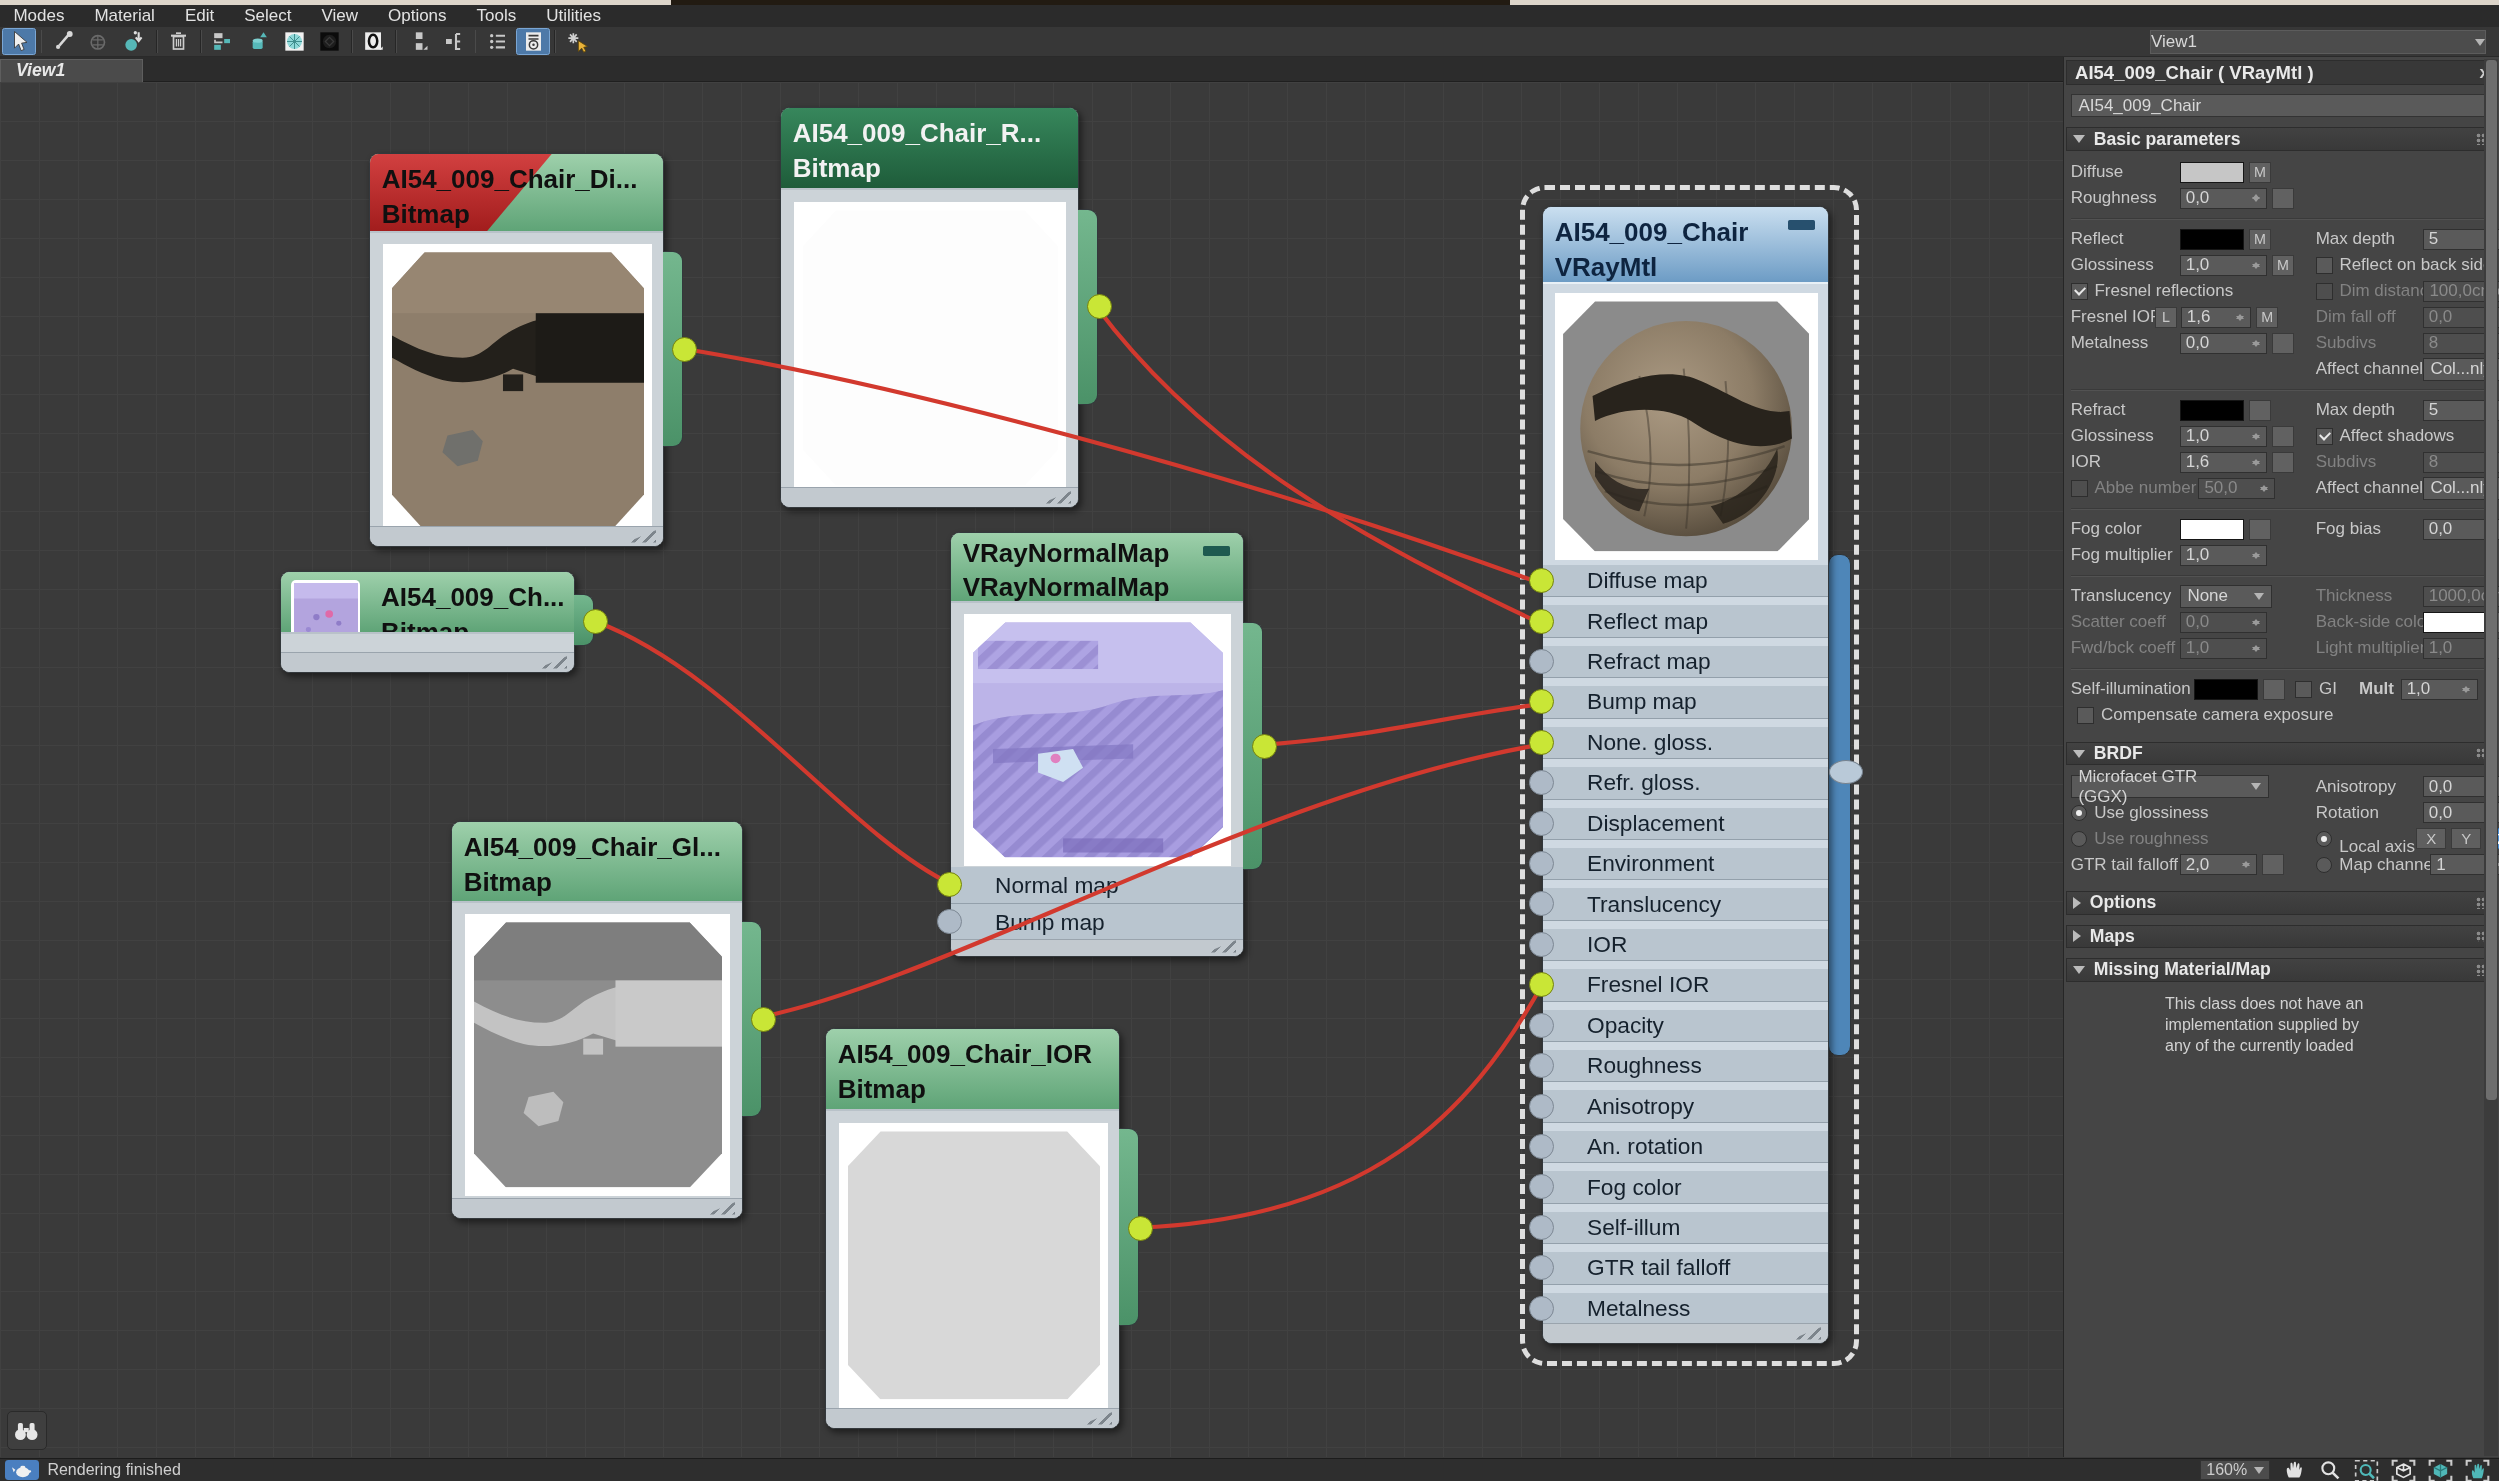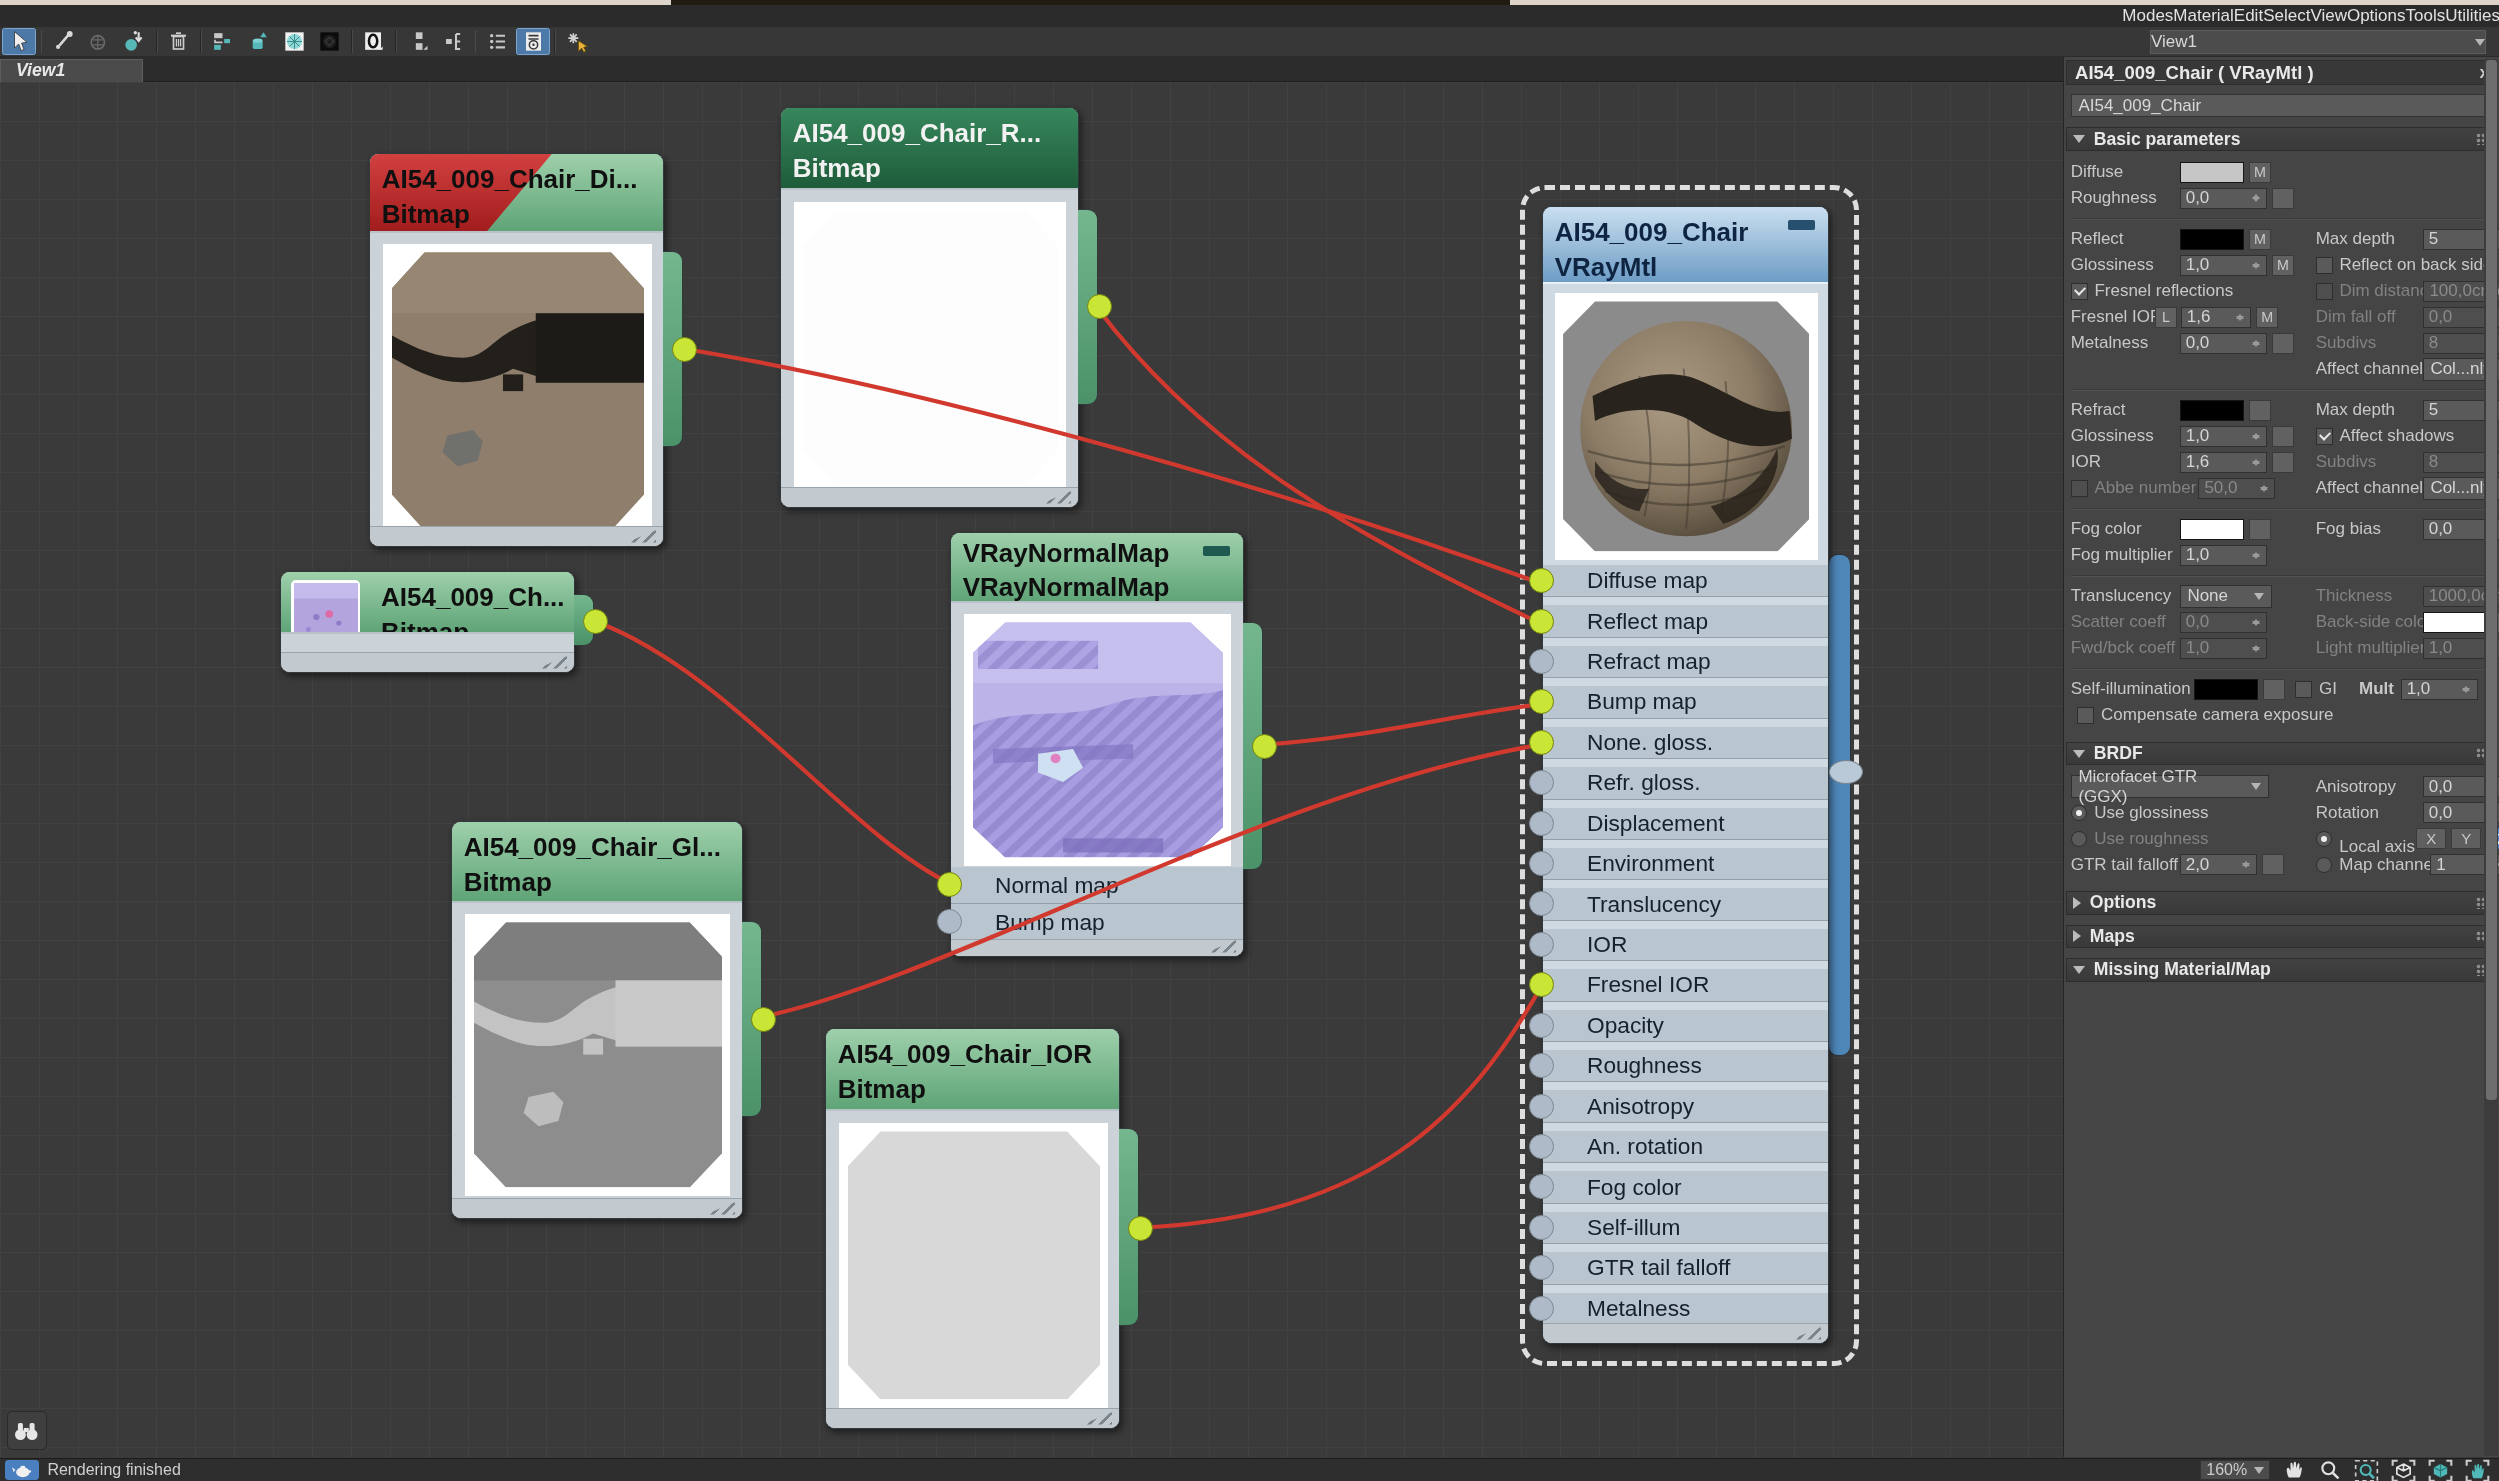--- a/index.html
+++ b/index.html
@@ -3,21 +3,21 @@
 <meta charset="utf-8">
 <style>
   * { margin:0; padding:0; box-sizing:border-box; }
   html,body { background:#222; }
   body { font-family:"Liberation Sans", sans-serif; }
   #app { position:relative; width:2500px; height:1481px; overflow:hidden; background:#3a3a3a; }
 
   
   .topstrip { position:absolute; left:0; top:0; width:2500px; height:5px; background:#ddd5ca; }
   .topstrip .darkseg { position:absolute; left:671px; top:0; width:839px; height:5px; background:#221b12; }
-  .menubar { position:absolute; left:0; top:5px; width:2500px; height:22px; background:#2b2b2b; display:flex; align-items:center; padding-left:13.4px;justify-content:flex-end; }
+  .menubar { position:absolute; left:0; top:5px; width:2500px; height:22px; background:#2b2b2b; display:flex; align-items:center; gap:30px; padding-left:13.4px; }
   .menubar .mi { color:#e2e2e2; font-size:17px; cursor:default; }
   .toolbar { position:absolute; left:0; top:27px; width:2500px; height:30px; background:#373737; border-bottom:0.8px solid #2a2a2a; display:flex; align-items:center; padding-left:1.7px; }
   .tbtn { width:34px; height:27px; display:flex; align-items:center; justify-content:center; border-radius:2.5px; margin:0 0.8px; }
   .tbtn.active { background:#4d79a8; border:0.8px solid #7aa6d4; }
   .tsep { width:1.7px; height:23.5px; background:#262626; border-right:0.8px solid #4a4a4a; margin:0 3.4px; }
   .tabstrip { position:absolute; left:0; top:57px; width:2063px; height:25px; background:#2c2c2c; border-bottom:0.8px solid #1f1f1f; }
   .tab-active { position:absolute; left:0; top:1.7px; width:143px; height:23.5px; background:#4b4b4b; border:0.8px solid #5e5e5e; border-bottom:none; color:#e8e8e8; font-size:17.6px; font-style:italic; font-weight:bold; display:flex; align-items:center; padding-left:15px; }
 
   
   .canvas { position:absolute; left:0; top:82px; width:2063px; height:1375px;
@@ -952,20 +952,26 @@
     <div class="rollout">
       <span class="rarr closed"></span>
       <span>Maps</span>
       <span class="rgrip"></span>
     </div>
     <div class="rollout">
       <span class="rarr open"></span>
       <span>Missing Material/Map</span>
       <span class="rgrip"></span>
     </div>
+    <div class="misstext">
+      <div>This class does not have an</div>
+      <div>implementation supplied by</div>
+      <div>any of the currently loaded</div>
+      <div>DLL's</div>
+    </div>
 
     <div class="scrolltrack">
         <div class="scrollthumb"></div>
       </div>
   </div>
 
 </div>
 
 
 </body></html>

